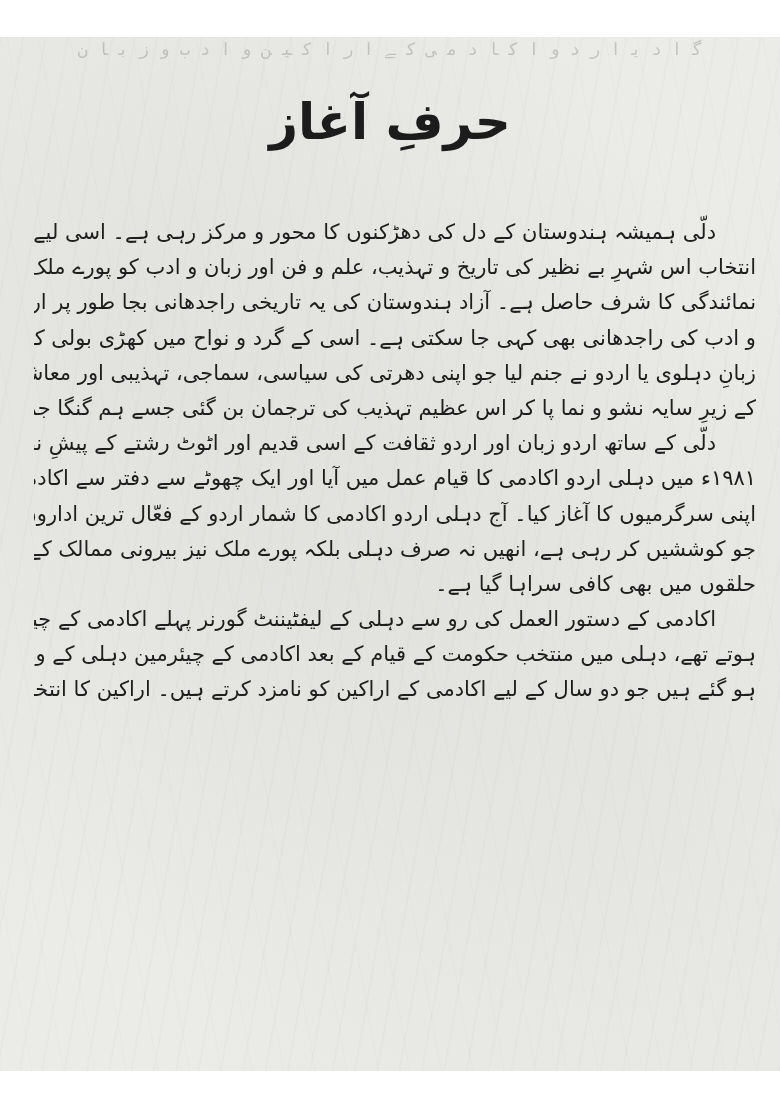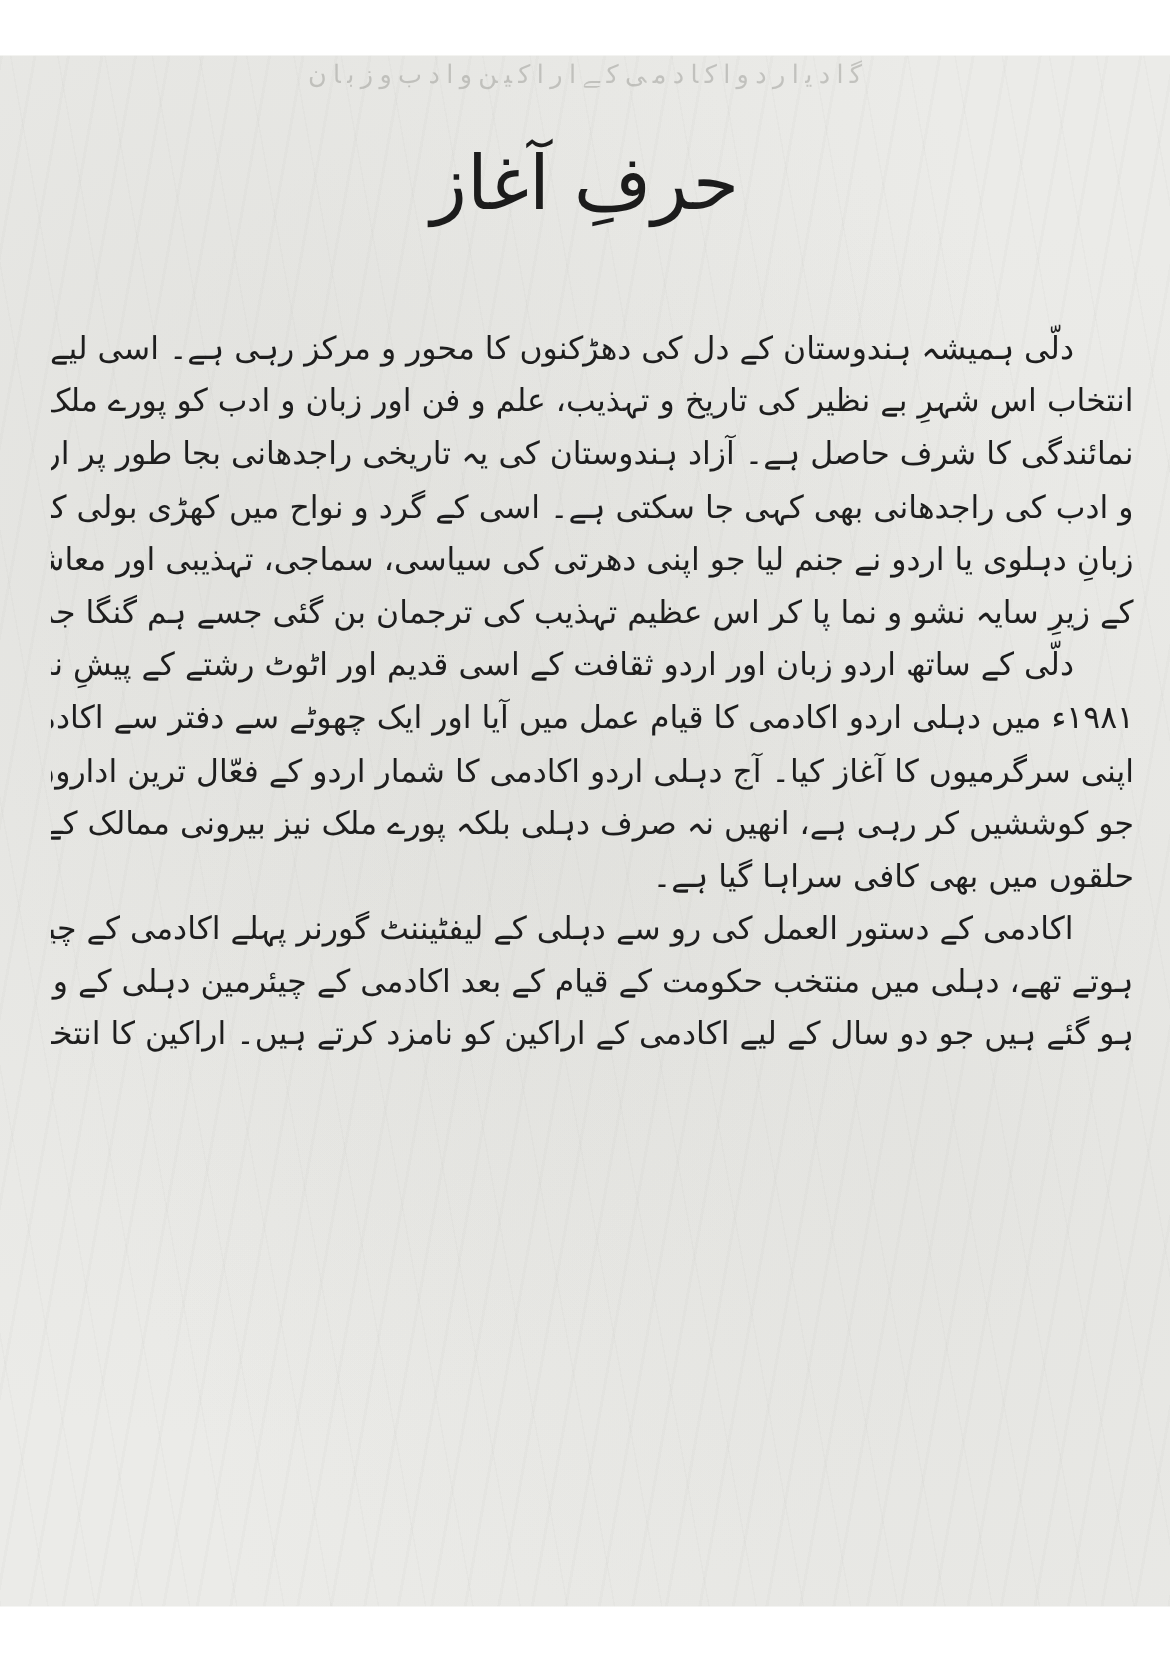--- a/index.html
+++ b/index.html
@@ -33,36 +33,36 @@
       pointer-events: none;
     }
     .bleed-top {
       position: absolute;
       top: 2px;
       left: 0;
       right: 0;
       height: 28px;
       direction: rtl;
       text-align: center;
-      font-family: Liberation Serif, serif;
+      font-family: Liberation Mono, monospace;
       font-size: 17px;
       color: rgba(120,120,115,0.35);
       white-space: nowrap;
       overflow: hidden;
       letter-spacing: 1px;
     }
     .title {
       position: absolute;
       top: 45px;
       left: 0;
       right: 0;
       text-align: center;
       direction: rtl;
       font-family: "DejaVu Sans", sans-serif;
-      font-weight: normal;
+      font-weight: bold;
       font-size: 50px;
       color: #1c1c1c;
       line-height: 80px;
     }
     .body {
       position: absolute;
       top: 178px;
       left: 34px;
       width: 722px;
       direction: rtl;

